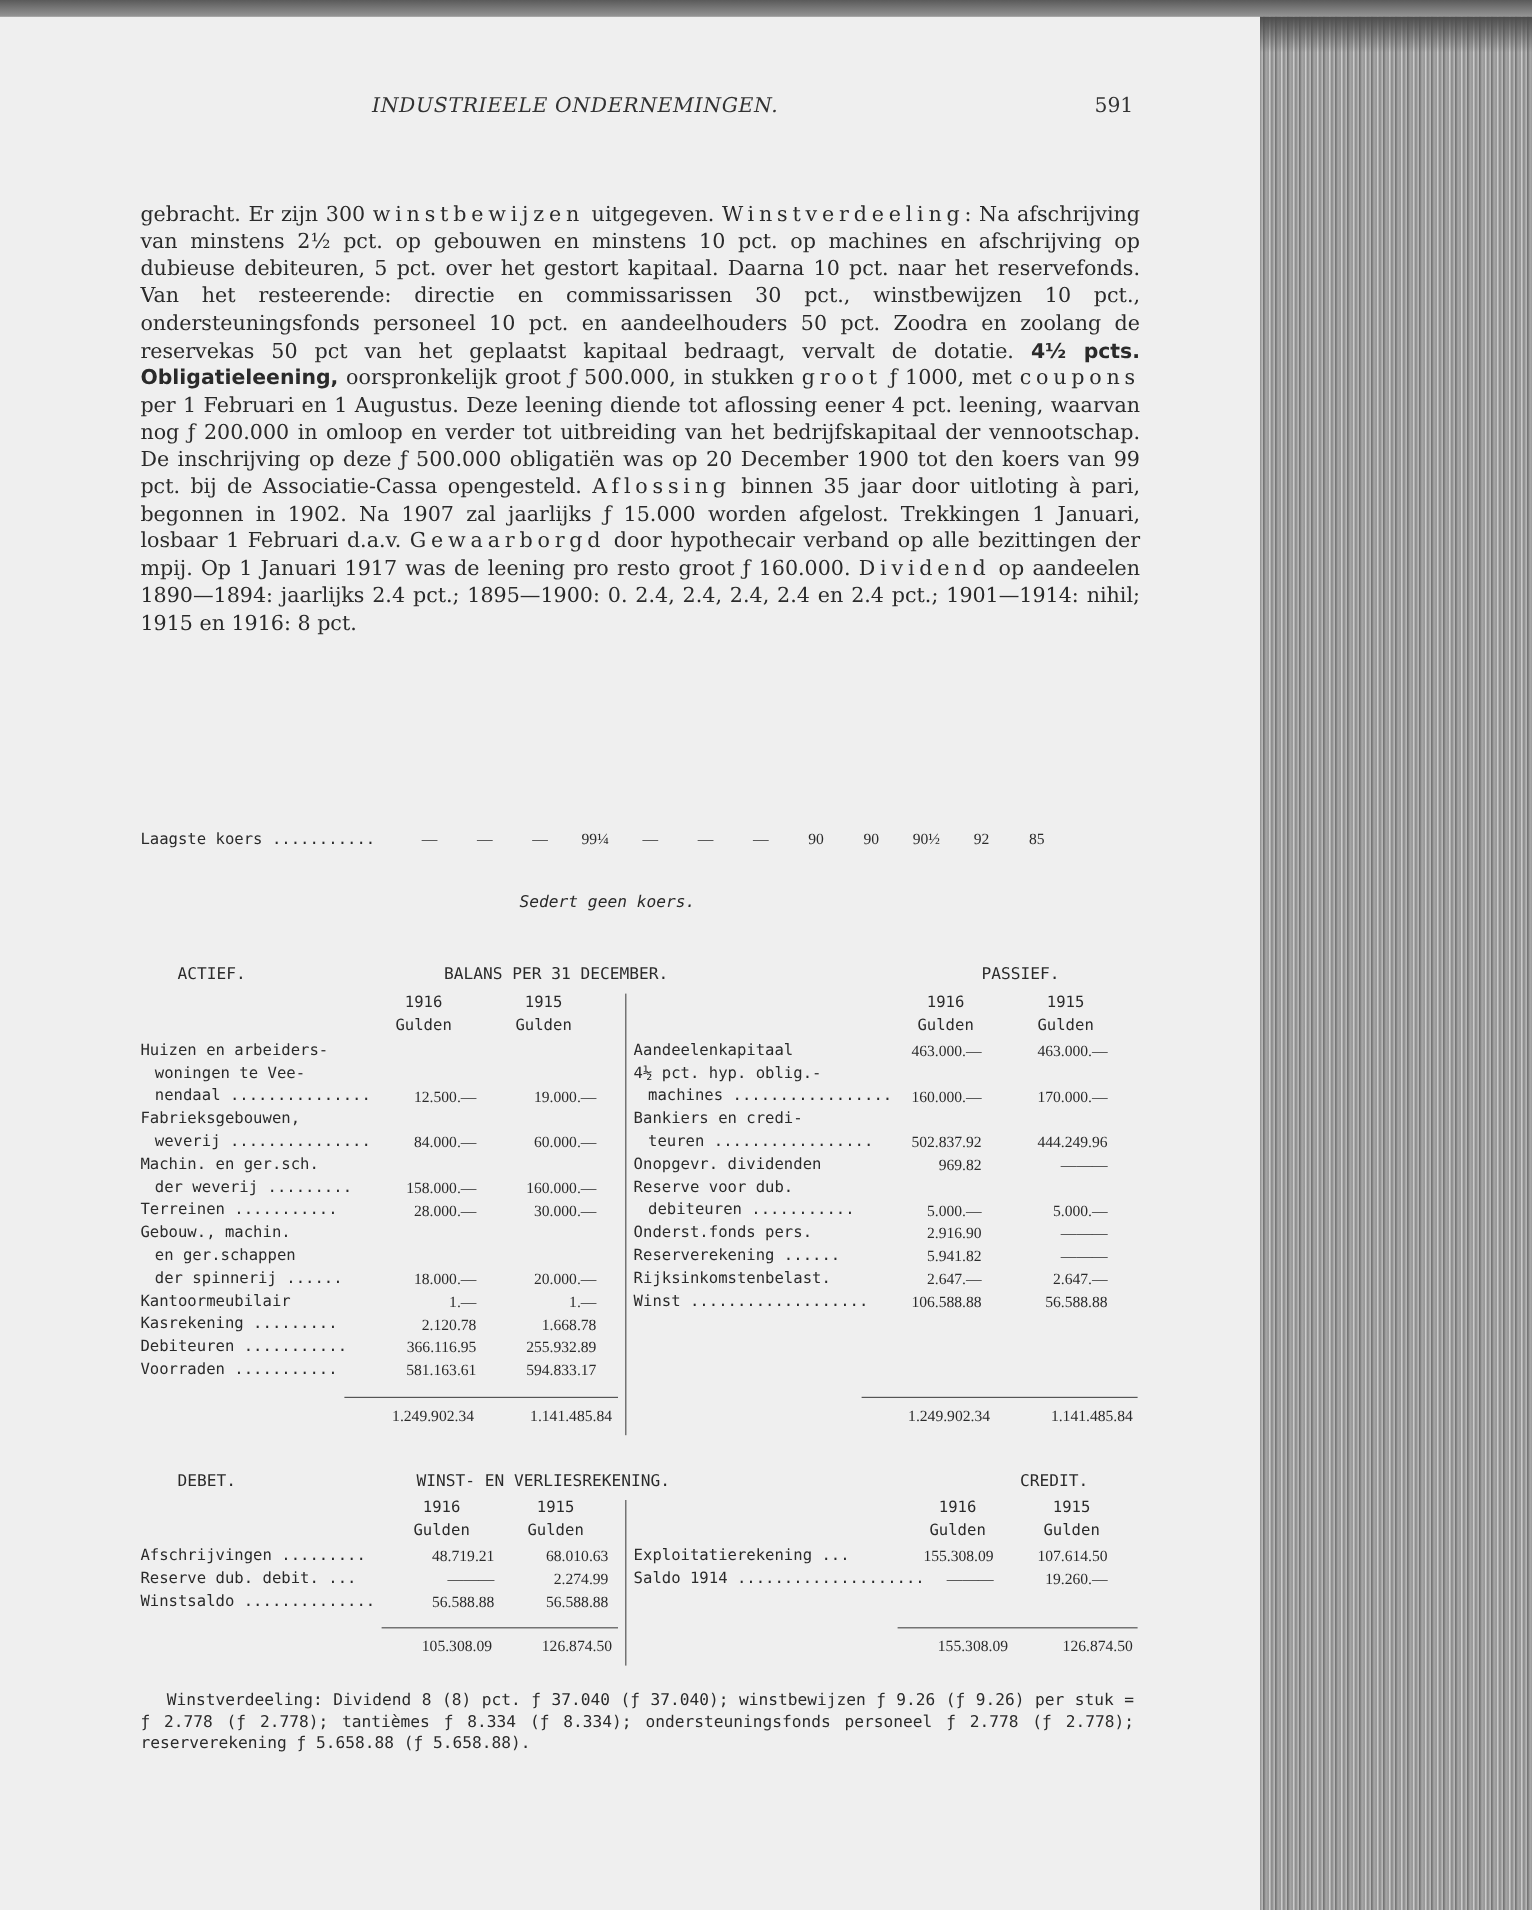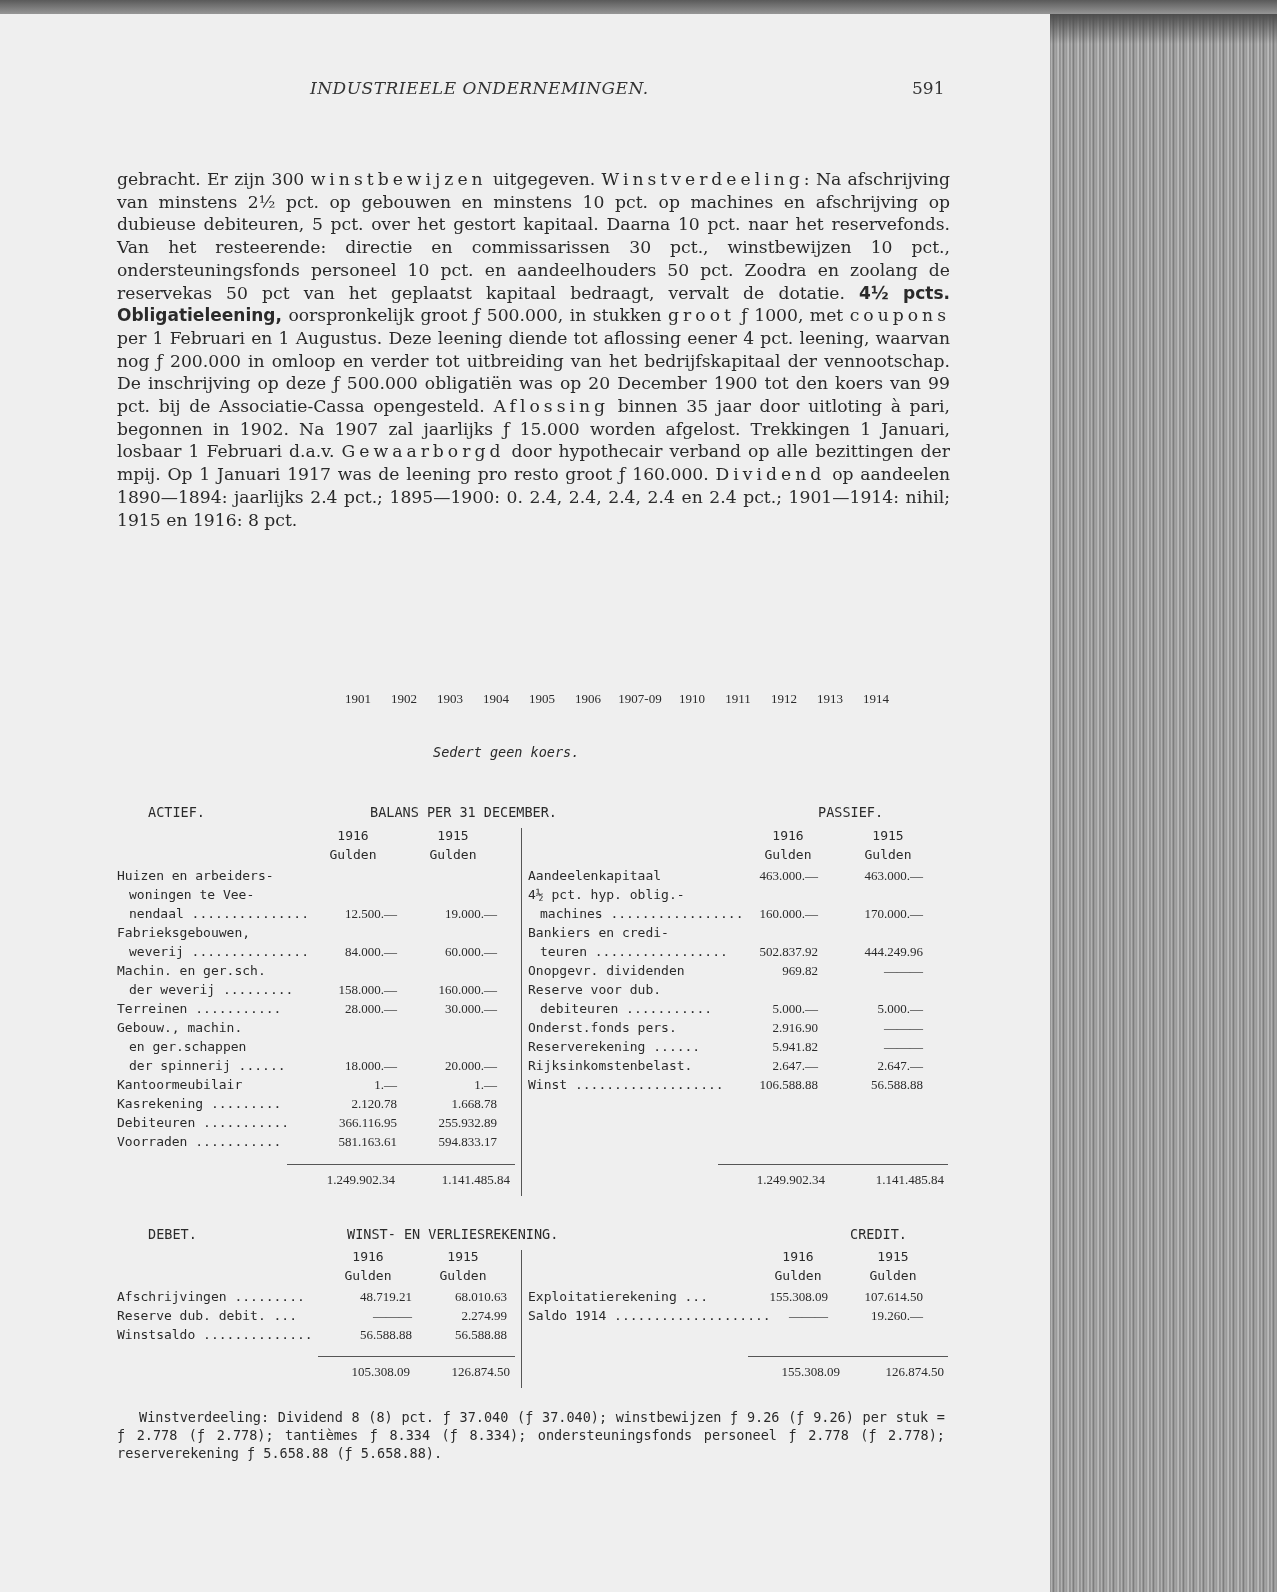--- a/index.html
+++ b/index.html
@@ -44,34 +44,34 @@
 
 <div class="body">
   <p>
     <span>gebracht. Er zijn 300 </span><span class="sp">winstbewijzen</span><span> uitgegeven. </span><span class="sp">Winstverdeeling</span><span>: Na afschrijving van minstens 2½ pct. op gebouwen en minstens 10 pct. op machines en afschrijving op dubieuse debiteuren, 5 pct. over het gestort kapitaal. Daarna 10 pct. naar het reservefonds. Van het resteerende: directie en commissarissen 30 pct., winstbewijzen 10 pct., ondersteuningsfonds personeel 10 pct. en aandeelhouders 50 pct. Zoodra en zoolang de reservekas 50 pct van het geplaatst kapitaal bedraagt, vervalt de dotatie. </span><span class="bold">4½ pcts. Obligatieleening,</span><span> oorspronkelijk groot ƒ 500.000, in stukken </span><span class="sp">groot</span><span> ƒ 1000, met </span><span class="sp">coupons</span><span> per 1 Februari en 1 Augustus. Deze leening diende tot aflossing eener 4 pct. leening, waarvan nog ƒ 200.000 in omloop en verder tot uitbreiding van het bedrijfskapitaal der vennootschap. De inschrijving op deze ƒ 500.000 obligatiën was op 20 December 1900 tot den koers van 99 pct. bij de Associatie-Cassa opengesteld. </span><span class="sp">Aflossing</span><span> binnen 35 jaar door uitloting à pari, begonnen in 1902. Na 1907 zal jaarlijks ƒ 15.000 worden afgelost. Trekkingen 1 Januari, losbaar 1 Februari d.a.v. </span><span class="sp">Gewaarborgd</span><span> door hypothecair verband op alle bezittingen der mpij. Op 1 Januari 1917 was de leening pro resto groot ƒ 160.000. </span><span class="sp">Dividend</span><span> op aandeelen 1890—1894: jaarlijks 2.4 pct.; 1895—1900: 0. 2.4, 2.4, 2.4, 2.4 en 2.4 pct.; 1901—1914: nihil; 1915 en 1916: 8 pct.</span>
   </p>
 </div>
 
 <div class="koers">
   <table>
     <tbody>
-        <tr>
-      <td class="lbl"></td>
-      <td class="num">1901</td>
-      <td class="num">1902</td>
-      <td class="num">1903</td>
-      <td class="num">1904</td>
-      <td class="num">1905</td>
-      <td class="num">1906</td>
-      <td class="num" style="width:58px">1907-09</td>
-      <td class="num">1910</td>
-      <td class="num">1911</td>
-      <td class="num">1912</td>
-      <td class="num">1913</td>
-      <td class="num">1914</td>
+    <tr>
+      <td class="lbl">Laagste koers ...........</td>
+      <td class="num">—</td>
+      <td class="num">—</td>
+      <td class="num">—</td>
+      <td class="num">99¼</td>
+      <td class="num">—</td>
+      <td class="num">—</td>
+      <td class="num">—</td>
+      <td class="num">90</td>
+      <td class="num">90</td>
+      <td class="num">90½</td>
+      <td class="num">92</td>
+      <td class="num">85</td>
     </tr>
   </tbody>
     </table>
   <div class="sedert">Sedert geen koers.</div>
 </div>
 
 <div class="hdr" style="left:148px;top:804px">ACTIEF.</div>
 <div class="hdr" style="left:370px;top:804px">BALANS PER 31 DECEMBER.</div>
 <div class="hdr" style="left:818px;top:804px">PASSIEF.</div>
 

